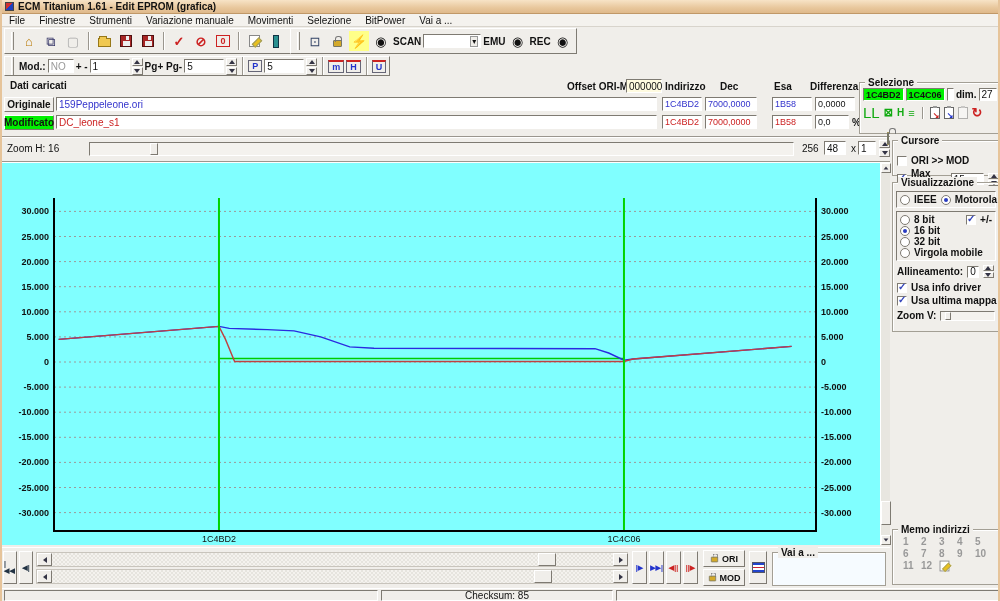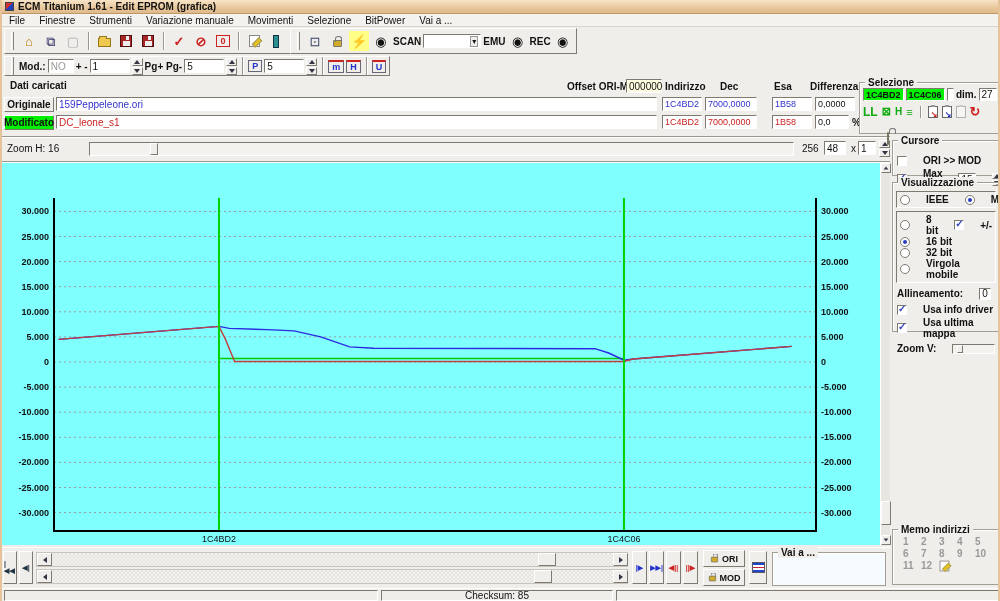--- a/index.html
+++ b/index.html
@@ -60,21 +60,21 @@
   .tri-u { width:0; height:0; border-left:3px solid transparent; border-right:3px solid transparent; border-bottom:4px solid #334; }
   .tri-d { width:0; height:0; border-left:3px solid transparent; border-right:3px solid transparent; border-top:4px solid #334; }
   .tri-l { width:0; height:0; border-top:3px solid transparent; border-bottom:3px solid transparent; border-right:4px solid #334; }
   .tri-r { width:0; height:0; border-top:3px solid transparent; border-bottom:3px solid transparent; border-left:4px solid #334; }
 
   
   .chk { width:10px; height:10px; background:#fff; border:1px solid; border-color:#7e7a72 #fff #fff #7e7a72; position:relative; flex:none; }
   .chk.on::after { content:"✓"; position:absolute; left:0px; top:-3px; font-size:10px; font-weight:bold; color:#3344bb; }
   .radio { width:10px; height:10px; border-radius:50%; background:#fff; border:1px solid #7e7a72; position:relative; flex:none; }
   .radio.on::after { content:""; position:absolute; left:2px; top:2px; width:4px; height:4px; border-radius:50%; background:#2a3cc0; }
-  .row { display:flex; align-items:center; gap:16px; }
+  .row { display:flex; align-items:center; gap:4px; }
   .field { display:flex; align-items:center; padding:0 2px; height:14px; }
 
   
   #chart { left:0; top:163px; width:878px; height:382px; background:#80ffff; }
   #vscroll { left:878px; top:163px; width:10px; height:382px; background:#e8e6e0; border-left:1px solid #fff; }
   .vbtn { position:absolute; left:0; width:10px; height:10px; background:#f0eeea; border:1px solid; border-color:#fff #7e7a72 #7e7a72 #fff; display:flex; align-items:center; justify-content:center; }
   .scrollbar { position:absolute; height:15px; background:repeating-conic-gradient(#f4f2ee 0 25%, #e6e4de 0 50%) 0 0/4px 4px; border:1px solid #c8c4bc; }
   .sbtn { position:absolute; top:0; width:15px; height:13px; background:#f0eeea; border:1px solid; border-color:#fff #7e7a72 #7e7a72 #fff; display:flex; align-items:center; justify-content:center; }
   .thumb { position:absolute; top:0; height:13px; background:#f0eeea; border:1px solid; border-color:#fff #7e7a72 #7e7a72 #fff; }
 
@@ -259,21 +259,21 @@
   <div class="abs groupbox" style="left:857px;top:82px;width:141px;height:52px;">
     <span class="gtitle">Selezione</span>
     <div class="row" style="padding:5px 2px 0 3px;gap:2px">
       <span class="greenbox">1C4BD2</span>
       <span class="greenbox">1C4C06</span>
       <span class="sunken" style="width:9px;height:13px"></span>
       <span class="bold">dim.</span>
       <span class="sunken field" style="width:22px;height:13px">27</span>
     </div>
     <div class="row" style="padding:3px 2px 0 3px;gap:4px">
-      <span style="color:#1a1;font-weight:bold;font-size:12px">LL</span>
+      <span style="color:#1a1;font-weight:normal;font-size:15px">LL</span>
       <span style="color:#1a1;font-weight:bold;font-size:11px">⊠</span>
       <span style="color:#1a1;font-weight:bold;font-size:10px">H</span>
       <span style="color:#1a1;font-weight:bold;font-size:11px">≡</span>
       <span class="sep" style="height:12px"></span>
       <span class="clip">
           <span class="ar" style="color:#c22">↘</span>
         </span>
       <span class="clip">
           <span class="ar" style="color:#23c">↘</span>
         </span>

